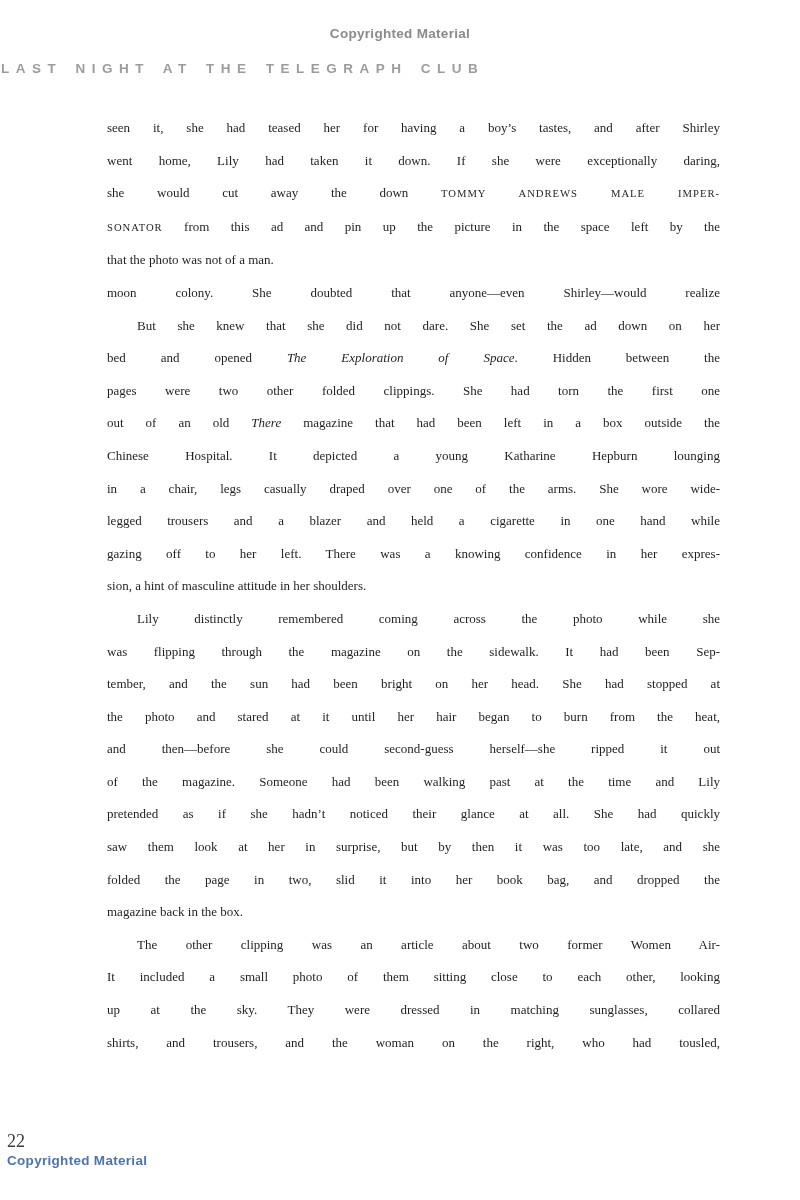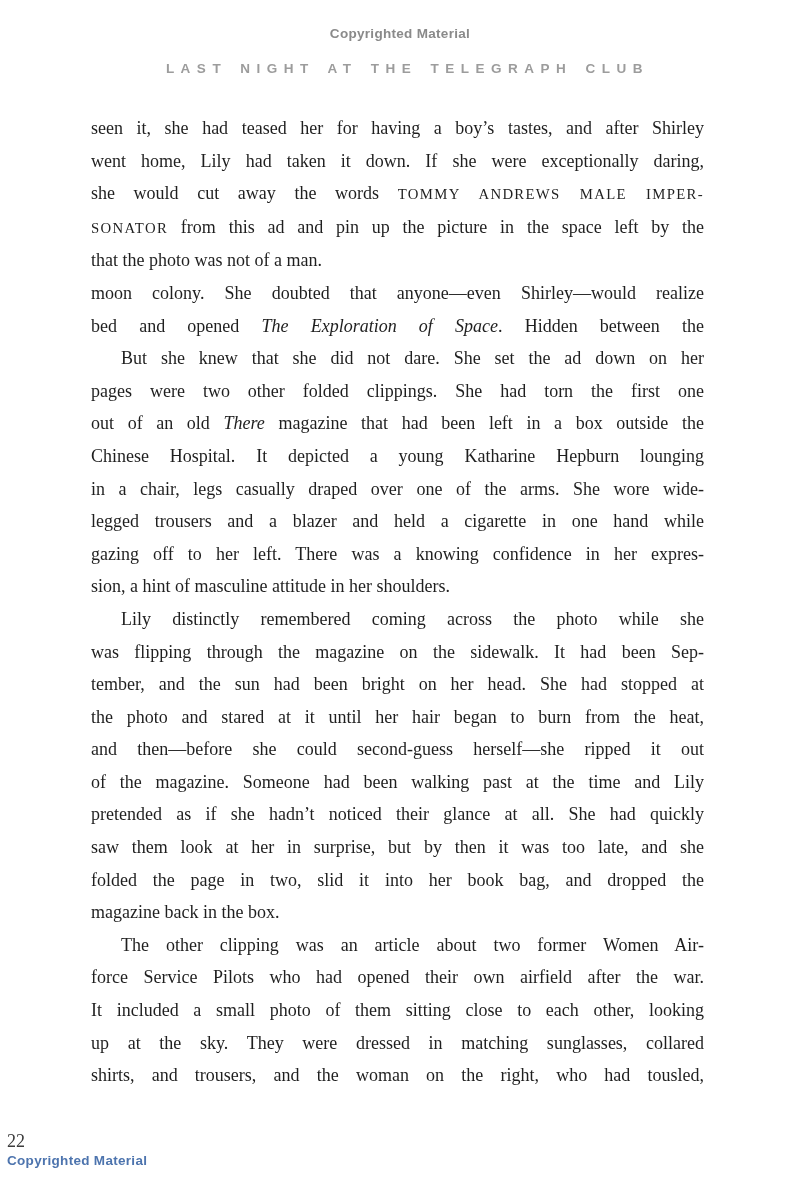--- a/index.html
+++ b/index.html
@@ -20,32 +20,31 @@
   .top-notice{
     position:absolute;top:26px;left:0;width:800px;
     text-align:center;
     font-family:"Liberation Sans", sans-serif;
     font-size:13.5px;font-weight:700;
     letter-spacing:0.3px;
     color:var(--top-notice-color);
   }
   .running-header{
     position:absolute;top:61px;left:0;width:800px;
-    text-align:center;
     font-family:"Liberation Sans", sans-serif;
     font-size:13.5px;font-weight:700;
     letter-spacing:6.5px;
     word-spacing:3px;
-    padding-left:15px;
+    padding-left:1px;
     box-sizing:border-box;
     color:var(--header-color);
   }
   .text-block{
-    position:absolute;top:112px;left:91px;width:613px;
-    font-size:18px;
+    position:absolute;top:112px;left:107px;width:613px;
+    font-size:13px;
     line-height:32.6px;
     color:var(--body-color);
   }
   .para{margin:0;}
   .line{
     text-align:justify;
     text-align-last:justify;
     -moz-text-align-last:justify;
   }
   .line-last{
@@ -78,28 +77,28 @@
 
 <div class="page">
   <div class="top-notice">Copyrighted Material</div>
 
   <div class="running-header">LAST NIGHT AT THE TELEGRAPH CLUB</div>
 
   <div class="text-block">
       <div class="para">
         <div class="line"><span>seen it, she had teased her for having a boy’s tastes, and after Shirley</span></div>
         <div class="line"><span>went home, Lily had taken it down. If she were exceptionally daring,</span></div>
-        <div class="line"><span>she would cut away the words </span><span class="sc">TOMMY ANDREWS MALE IMPER-</span></div>
+        <div class="line"><span>she would cut away the down </span><span class="sc">TOMMY ANDREWS MALE IMPER-</span></div>
         <div class="line"><span class="sc">SONATOR</span><span> from this ad and pin up the picture in the space left by the</span></div>
         <div class="line line-last"><span>that the photo was not of a man.</span></div>
         <div class="line"><span>moon colony. She doubted that anyone—even Shirley—would realize</span></div>
       </div>
       <div class="para">
+        <div class="line line-indent"><span>But she knew that she did not dare. She set the ad down on her</span></div>
         <div class="line"><span>bed and opened </span><span class="it">The Exploration of Space</span><span>. Hidden between the</span></div>
-        <div class="line line-indent"><span>But she knew that she did not dare. She set the ad down on her</span></div>
         <div class="line"><span>pages were two other folded clippings. She had torn the first one</span></div>
         <div class="line"><span>out of an old </span><span class="it">There</span><span> magazine that had been left in a box outside the</span></div>
         <div class="line"><span>Chinese Hospital. It depicted a young Katharine Hepburn lounging</span></div>
         <div class="line"><span>in a chair, legs casually draped over one of the arms. She wore wide-</span></div>
         <div class="line"><span>legged trousers and a blazer and held a cigarette in one hand while</span></div>
         <div class="line"><span>gazing off to her left. There was a knowing confidence in her expres-</span></div>
         <div class="line line-last"><span>sion, a hint of masculine attitude in her shoulders.</span></div>
       </div>
       <div class="para">
         <div class="line line-indent"><span>Lily distinctly remembered coming across the photo while she</span></div>
@@ -108,21 +107,20 @@
         <div class="line"><span>the photo and stared at it until her hair began to burn from the heat,</span></div>
         <div class="line"><span>and then—before she could second-guess herself—she ripped it out</span></div>
         <div class="line"><span>of the magazine. Someone had been walking past at the time and Lily</span></div>
         <div class="line"><span>pretended as if she hadn’t noticed their glance at all. She had quickly</span></div>
         <div class="line"><span>saw them look at her in surprise, but by then it was too late, and she</span></div>
         <div class="line"><span>folded the page in two, slid it into her book bag, and dropped the</span></div>
         <div class="line line-last"><span>magazine back in the box.</span></div>
       </div>
       <div class="para">
         <div class="line line-indent"><span>The other clipping was an article about two former Women Air-</span></div>
-        <div class="line"><span>force Service Pilots who had opened their own airfield after the war.</span></div>
         <div class="line"><span>It included a small photo of them sitting close to each other, looking</span></div>
         <div class="line"><span>up at the sky. They were dressed in matching sunglasses, collared</span></div>
         <div class="line"><span>shirts, and trousers, and the woman on the right, who had tousled,</span></div>
       </div>
     </div>
 
   <div class="page-footer">
     <div class="page-number">22</div>
     <div class="bottom-notice">Copyrighted Material</div>
   </div>

